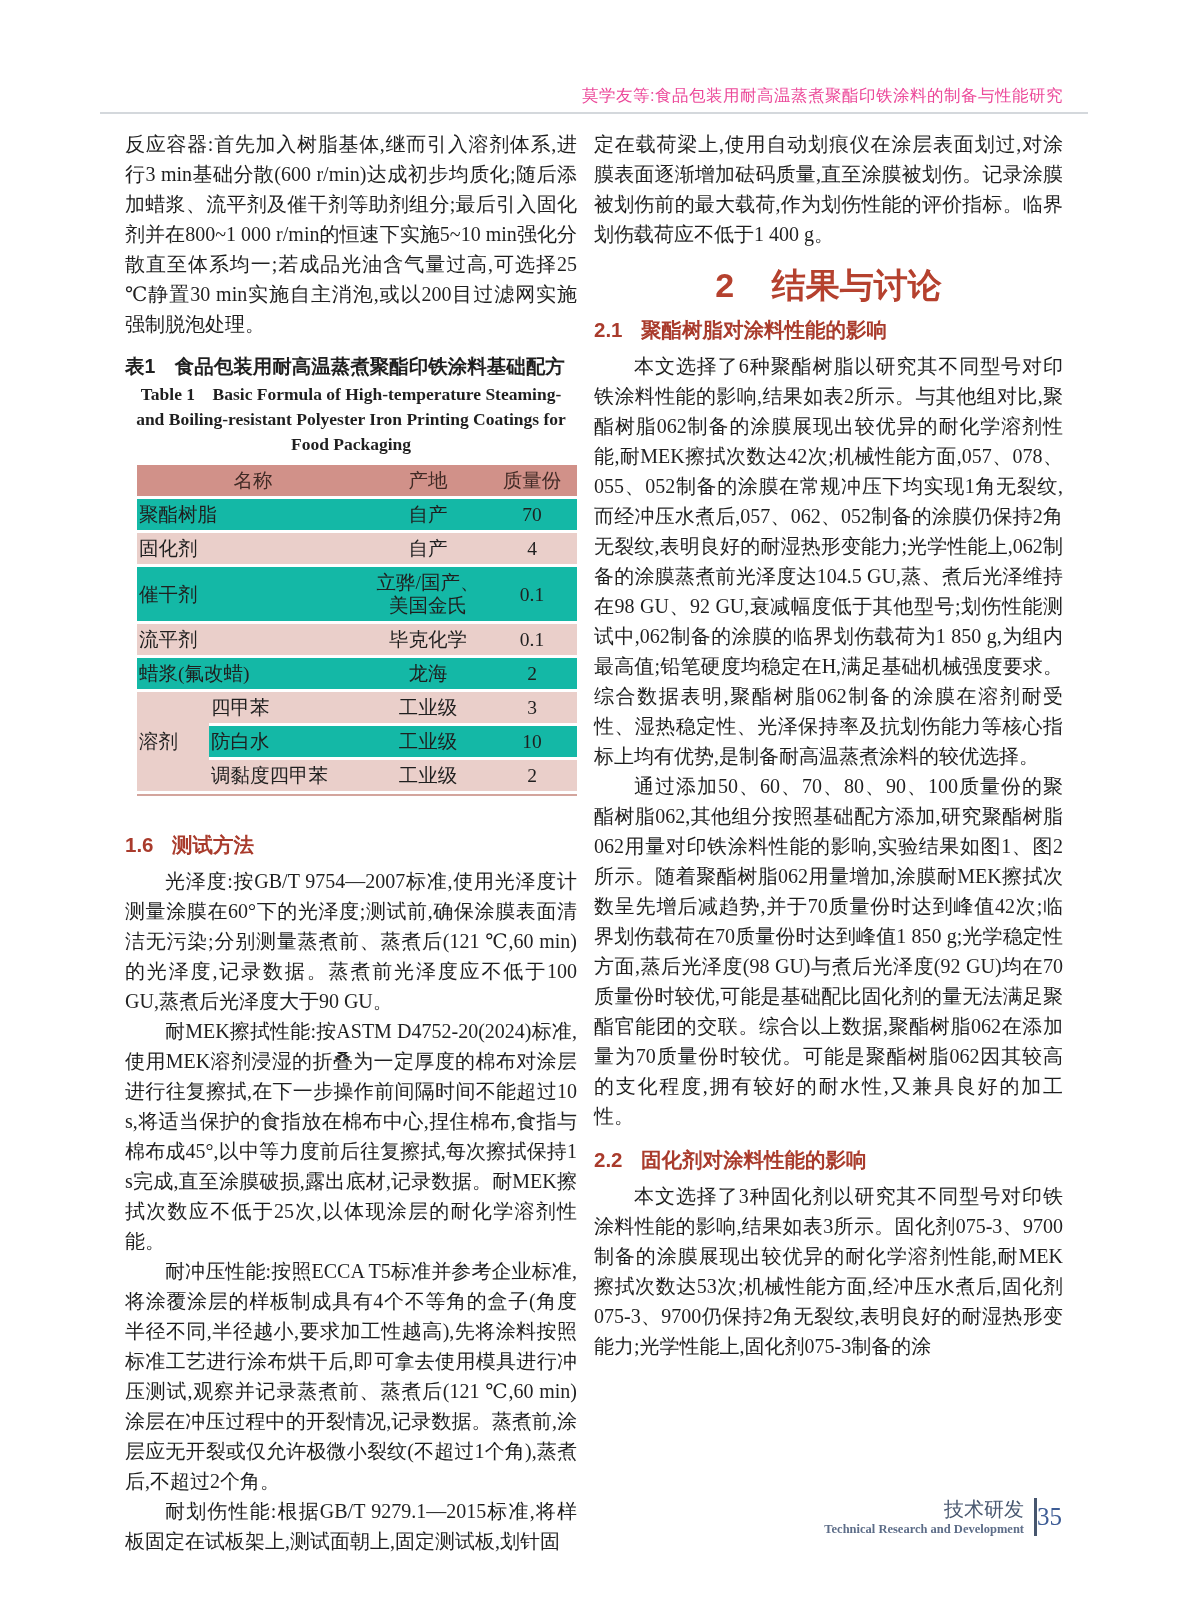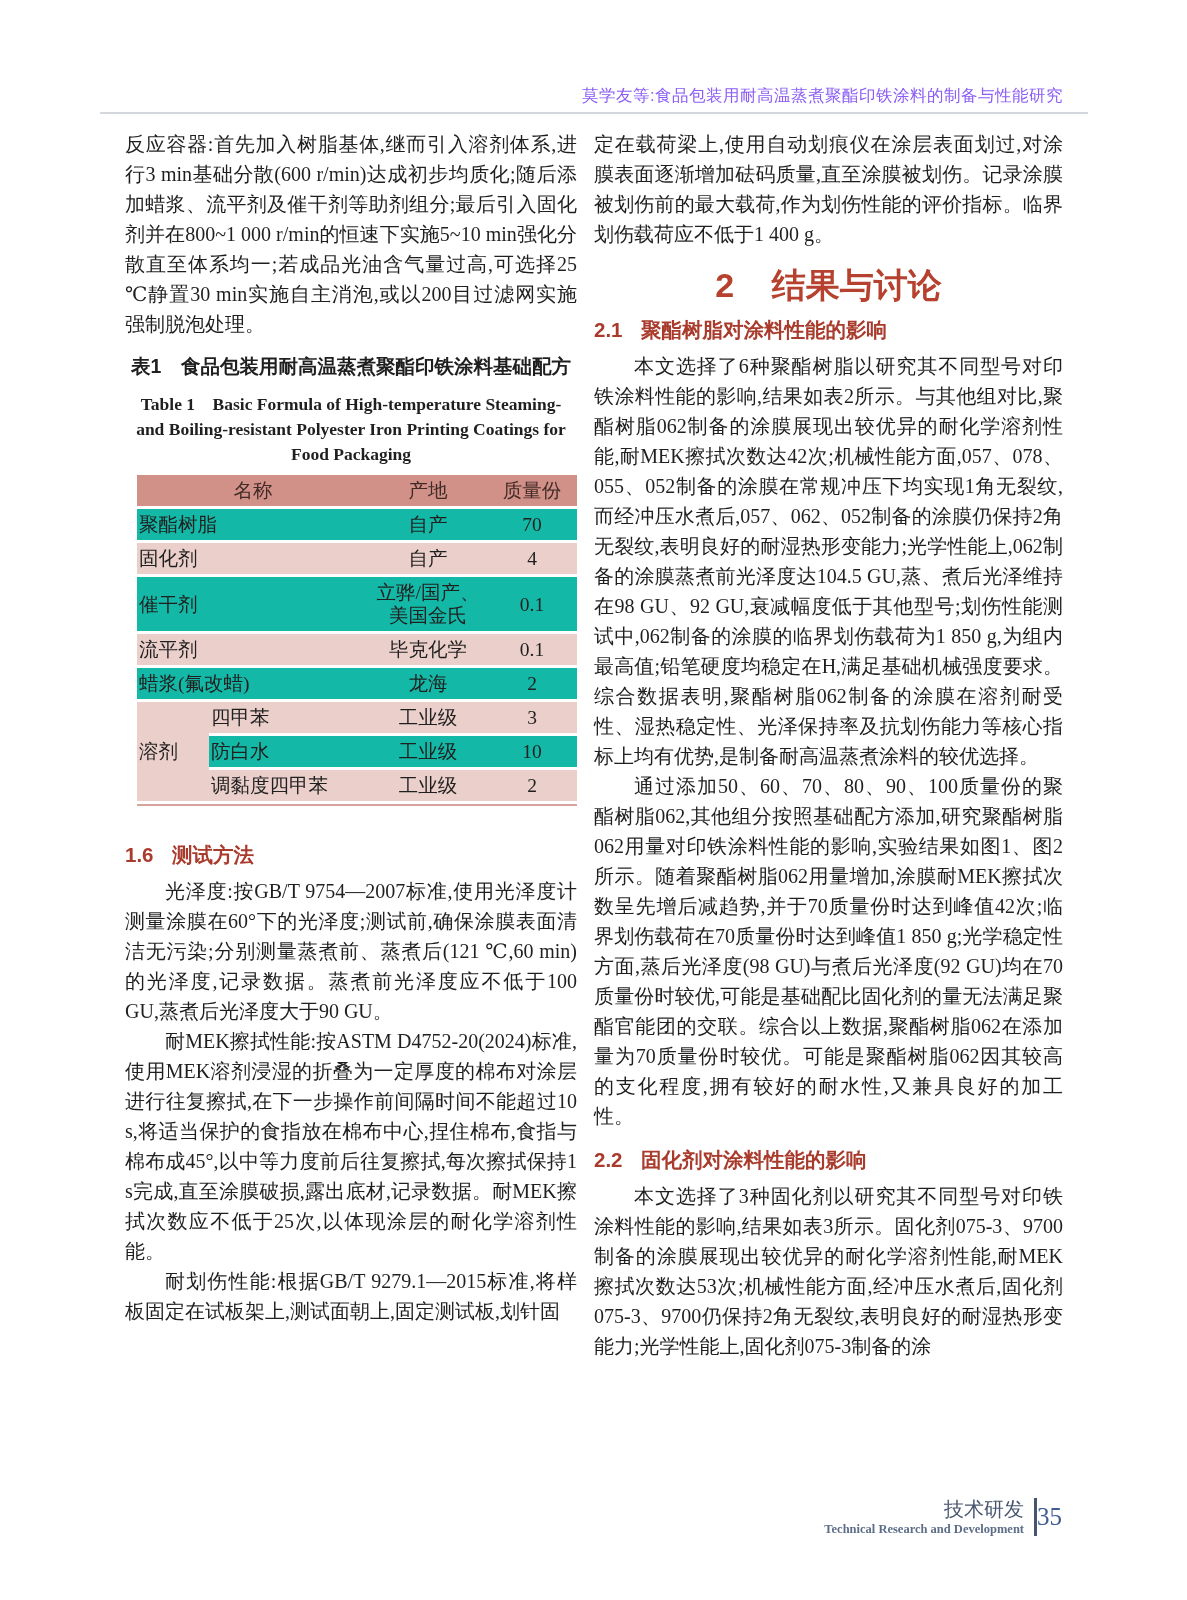--- a/index.html
+++ b/index.html
@@ -4,37 +4,37 @@
 <style>
   html,body { margin:0; padding:0; background:#ffffff; }
   .page {
     position:relative; width:1187px; height:1600px; background:#ffffff;
     font-family:"Liberation Serif","DejaVu Serif",serif; color:#1f1f1f;
     overflow:hidden;
   }
   .running-head {
     position:absolute; top:85px; right:124px;
     font-family:"Liberation Sans","DejaVu Sans",sans-serif;
-    font-size:16.5px; color:#8b5cf6; letter-spacing:0.5px;
+    font-size:16.5px; color:#ec4899; letter-spacing:0.5px;
   }
   .head-rule {
     position:absolute; top:112px; left:100px; width:988px; height:2px;
     background:#d4d8dc;
   }
   .col {
     position:absolute; top:129px; font-size:20px; line-height:30px;
     text-align:justify;
   }
   .col-left  { left:125px; width:452px; }
   .col-right { left:594px; width:469px; }
   .para { margin:0; text-indent:2em; }
   .para.noindent { text-indent:0; }
 
   .tbl-title-zh {
-    margin:14px 0 12px; text-indent:0; text-align:center;
+    margin:14px 0 2px; text-indent:0; 
     font-family:"Liberation Sans","DejaVu Sans",sans-serif;
     font-weight:bold; font-size:19.5px; line-height:27px;
   }
   .tbl-title-en {
     margin:0 4px 8px; text-indent:0; text-align:center;
     font-weight:bold; font-size:17.5px; line-height:25px;
   }
   table.formula {
     width:440px; margin:0 0 0 12px;
     border-collapse:separate; border-spacing:0;
@@ -157,20 +157,21 @@
           <td class="c-pink">2</td>
         </tr>
       </tbody>
     </table>
 
     <p class="sec-h3" style="margin-top:36px;">
       <span class="num">1.6</span><span>测试方法</span>
     </p>
     <p class="para">光泽度:按GB/T 9754—2007标准,使用光泽度计测量涂膜在60°下的光泽度;测试前,确保涂膜表面清洁无污染;分别测量蒸煮前、蒸煮后(121 ℃,60 min)的光泽度,记录数据。蒸煮前光泽度应不低于100 GU,蒸煮后光泽度大于90 GU。</p>
     <p class="para">耐MEK擦拭性能:按ASTM D4752-20(2024)标准,使用MEK溶剂浸湿的折叠为一定厚度的棉布对涂层进行往复擦拭,在下一步操作前间隔时间不能超过10 s,将适当保护的食指放在棉布中心,捏住棉布,食指与棉布成45°,以中等力度前后往复擦拭,每次擦拭保持1 s完成,直至涂膜破损,露出底材,记录数据。耐MEK擦拭次数应不低于25次,以体现涂层的耐化学溶剂性能。</p>
+    <p class="para">耐冲压性能:按照ECCA T5标准并参考企业标准,将涂覆涂层的样板制成具有4个不等角的盒子(角度半径不同,半径越小,要求加工性越高),先将涂料按照标准工艺进行涂布烘干后,即可拿去使用模具进行冲压测试,观察并记录蒸煮前、蒸煮后(121 ℃,60 min)涂层在冲压过程中的开裂情况,记录数据。蒸煮前,涂层应无开裂或仅允许极微小裂纹(不超过1个角),蒸煮后,不超过2个角。</p>
     <p class="para">耐划伤性能:根据GB/T 9279.1—2015标准,将样板固定在试板架上,测试面朝上,固定测试板,划针固</p>
   </div>
 
   <div class="col col-right">
     <p class="para noindent">定在载荷梁上,使用自动划痕仪在涂层表面划过,对涂膜表面逐渐增加砝码质量,直至涂膜被划伤。记录涂膜被划伤前的最大载荷,作为划伤性能的评价指标。临界划伤载荷应不低于1 400 g。</p>
 
     <p class="sec-h2">
       <span class="num">2</span><span>结果与讨论</span>
     </p>
     <p class="sec-h3">

